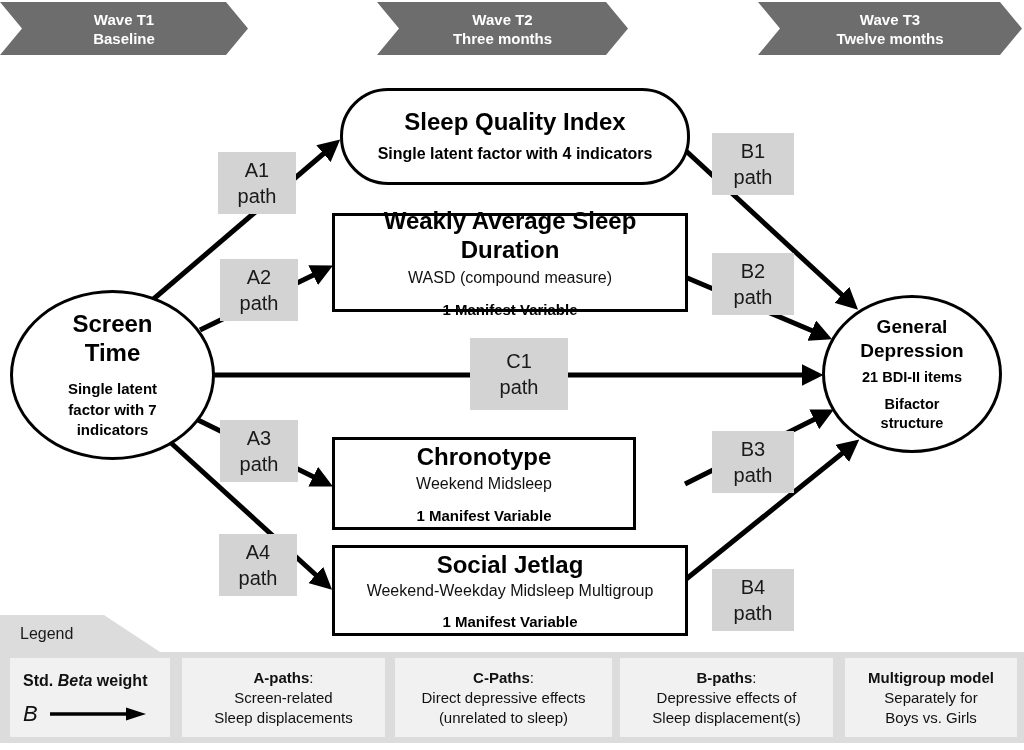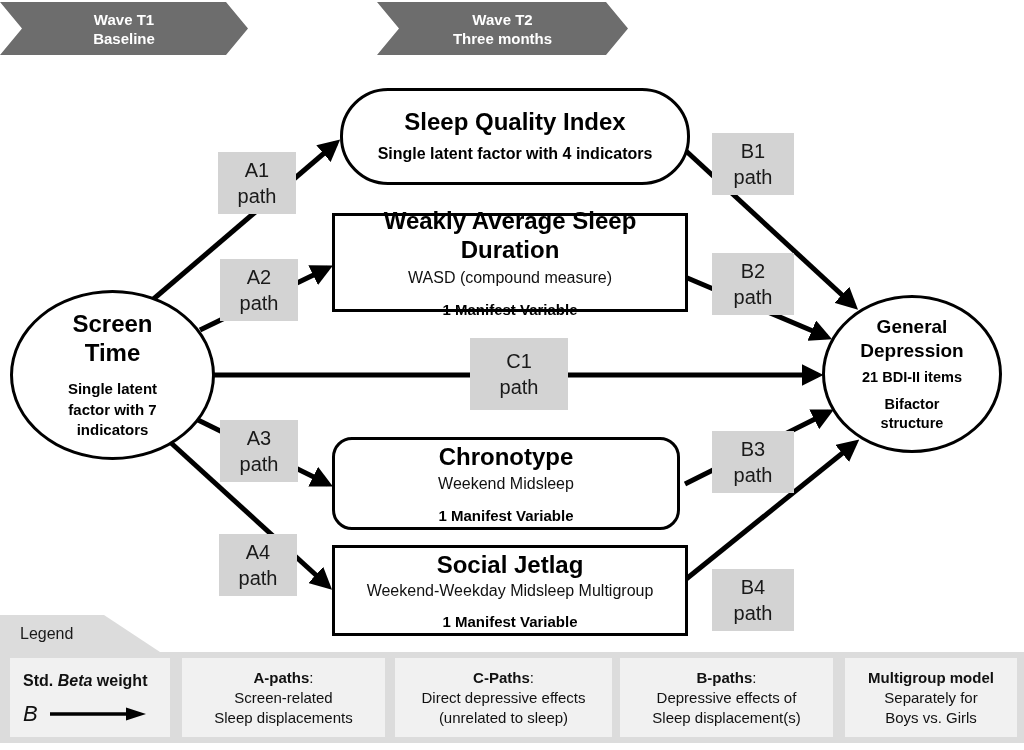--- a/index.html
+++ b/index.html
@@ -59,20 +59,24 @@
 <div class="canvas">
 
   <div class="banner" style="left:0;width:248px;">
     <div class="banner-line">Wave T1</div>
     <div class="banner-line">Baseline</div>
   </div>
   <div class="banner" style="left:377px;width:251px;">
     <div class="banner-line">Wave T2</div>
     <div class="banner-line">Three months</div>
   </div>
+  <div class="banner" style="left:758px;width:264px;">
+    <div class="banner-line">Wave T3</div>
+    <div class="banner-line">Twelve months</div>
+  </div>
 
   <svg class="arrows" width="1024" height="750" viewBox="0 0 1024 750">
     <defs>
       <marker id="ah" viewBox="0 0 10 10" refX="7.5" refY="5" markerWidth="4.4" markerHeight="4.4" orient="auto-start-reverse">
         <path d="M0,0 L10,5 L0,10 Z" fill="#000"></path>
       </marker>
     </defs>
     <line class="arrow" x1="150" y1="302" x2="336" y2="143" marker-end="url(#ah)"></line>
     <line class="arrow" x1="200" y1="330" x2="328" y2="268" marker-end="url(#ah)"></line>
     <line class="arrow" x1="210" y1="375" x2="818" y2="375" marker-end="url(#ah)"></line>
@@ -130,21 +134,21 @@
     <div class="nt">Sleep Quality Index</div>
     <div class="sub-b16" style="margin-top:7px;">Single latent factor with 4 indicators</div>
   </div>
 
   <div class="node" style="left:332px;top:213px;width:356px;height:99px;">
     <div class="nt">Weakly Average Sleep Duration</div>
     <div class="sub-r" style="margin-top:4px;">WASD (compound measure)</div>
     <div class="note-b" style="margin-top:12px;">1 Manifest Variable</div>
   </div>
 
-  <div class="node" style="left:332px;top:437px;width:348px;height:93px;border-radius:20px;">
+  <div class="node" style="left:332px;top:437px;width:304px;height:93px;">
     <div class="nt">Chronotype</div>
     <div class="sub-r" style="margin-top:2px;">Weekend Midsleep</div>
     <div class="note-b" style="margin-top:12px;">1 Manifest Variable</div>
   </div>
 
   <div class="node" style="left:332px;top:545px;width:356px;height:91px;">
     <div class="nt">Social Jetlag</div>
     <div class="sub-r" style="margin-top:1px;">Weekend-Weekday Midsleep Multigroup</div>
     <div class="note-b" style="margin-top:12px;">1 Manifest Variable</div>
   </div>

